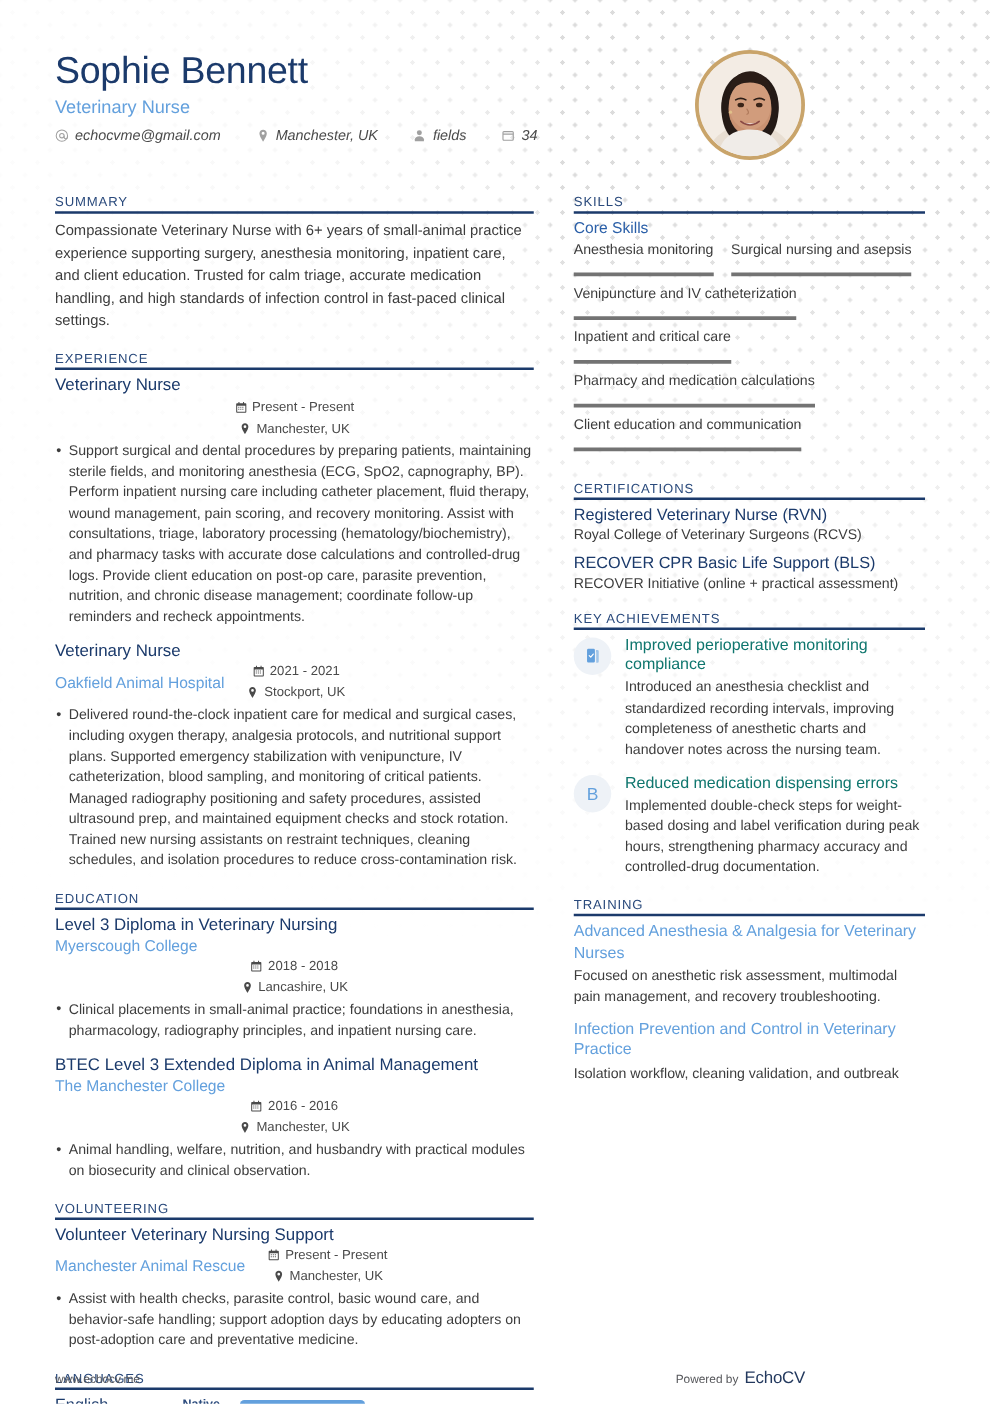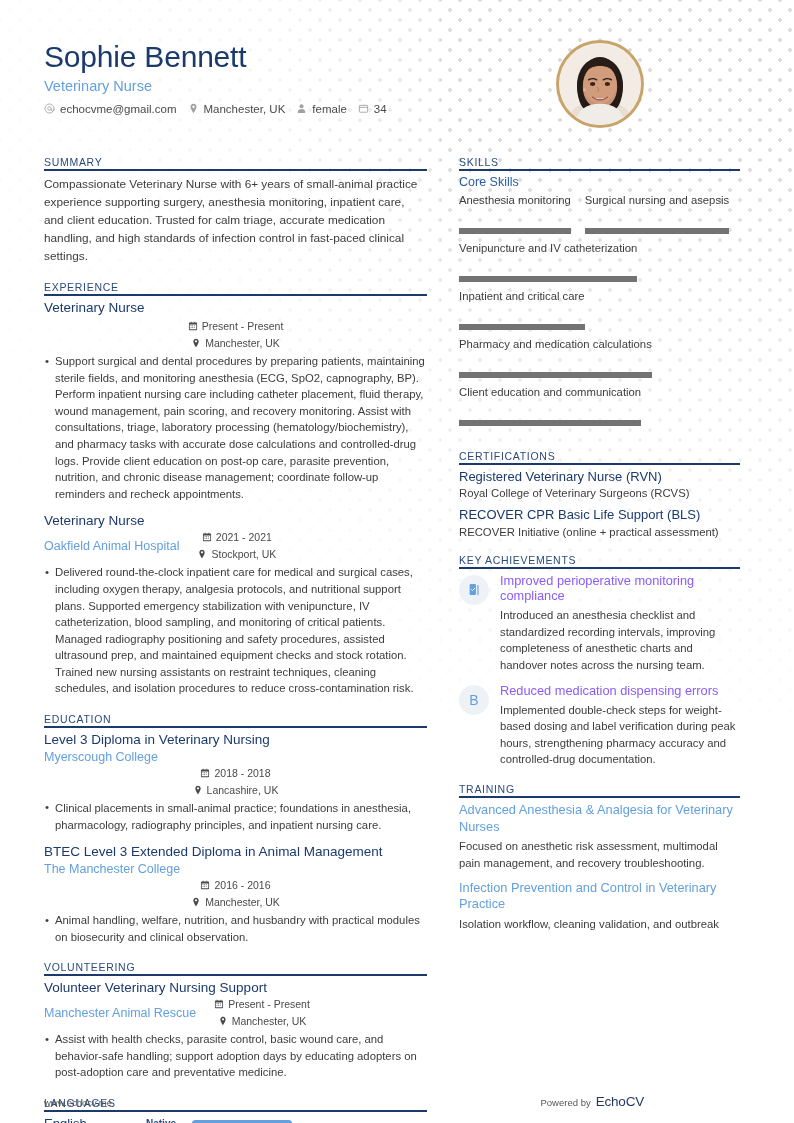--- a/index.html
+++ b/index.html
@@ -69,24 +69,25 @@
   }
   .role {
     font-size: 14.5px;
     color: #63a0dd;
     margin-top: 4px;
     font-weight: 400;
   }
   .contact-row {
     display: flex;
     align-items: center;
-    gap: 4px;
+    gap: 21px;
     margin-top: 9px;
     font-size: 11.5px;
     color: #4a4a4a;
+    font-style: italic;
   }
   .contact-item {
     display: flex;
     align-items: center;
     gap: 5px;
     margin-right: 7px;
   }
   .contact-item .ic {
     display: inline-flex;
     align-items: center;
@@ -212,22 +213,22 @@
     margin-bottom: 5px;
   }
   .skill-list {
     display: flex;
     flex-wrap: wrap;
     gap: 0 14px;
   }
   .skill-item {
     font-size: 11.3px;
     color: #3c3c3c;
-    border-bottom: 6px solid #737373;
-    padding-bottom: 22px;
+    border-bottom: 3px solid #737373;
+    padding-bottom: 12px;
     margin-bottom: 8px;
     white-space: nowrap;
   }
 
   
   .cert { margin-bottom: 8px; }
   .cert-name {
     font-size: 13px;
     color: #1b3a6b;
     line-height: 1.25;
@@ -254,21 +255,21 @@
     justify-content: center;
     flex: none;
     margin-top: 2px;
     color: #63a0dd;
     font-size: 14px;
   }
   .achv-badge svg { display: block; }
   .achv-body { flex: 1; }
   .achv-title {
     font-size: 12.8px;
-    color: #8b5cf6;
+    color: #0f766e;
     line-height: 1.25;
   }
   .achv-desc {
     font-size: 11.3px;
     color: #3c3c3c;
     line-height: 1.45;
     margin-top: 3px;
   }
 
   
@@ -365,21 +366,21 @@
           <span>Manchester, UK</span>
         </div>
 
         <div class="contact-item">
           <span class="ic">
             <svg viewBox="0 0 16 16" width="11" height="11" fill="currentColor">
               <circle cx="8" cy="4.6" r="2.9"></circle>
               <path d="M8 8.6c-3 0-5.3 1.7-5.3 3.6v2.3h10.6v-2.3c0-1.9-2.3-3.6-5.3-3.6z"></path>
             </svg>
           </span>
-          <span>female</span>
+          <span>fields</span>
         </div>
 
         <div class="contact-item">
           <span class="ic">
             <svg viewBox="0 0 16 16" width="11" height="11" fill="none" stroke="currentColor" stroke-width="1.3">
               <rect x="2" y="3.4" width="12" height="10" rx="1.1"></rect>
               <path d="M2 6.3h12"></path>
             </svg>
           </span>
           <span>34</span>

